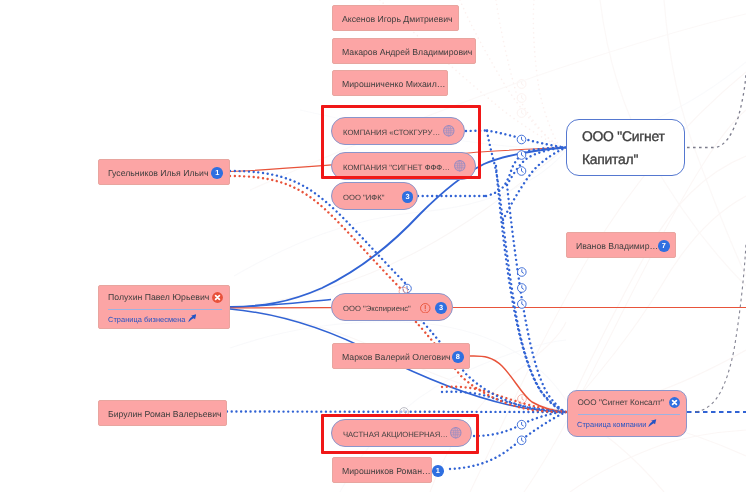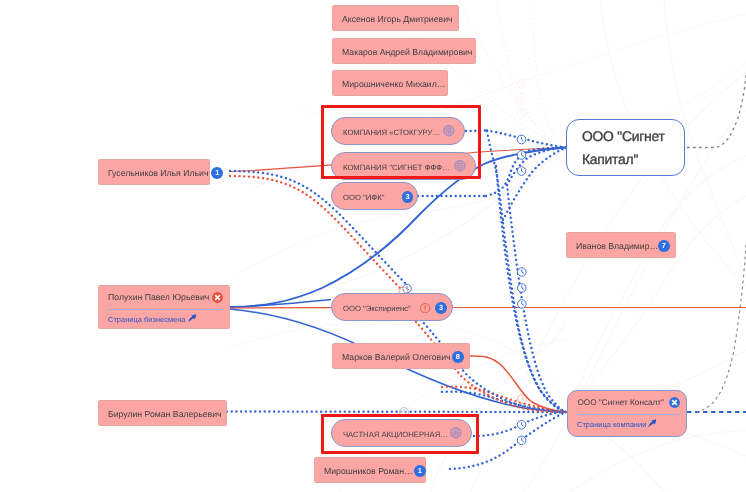--- a/index.html
+++ b/index.html
@@ -154,21 +154,21 @@
   </div>
 
   <div class="node person" style="left:332px;top:38px;width:144px;height:26px;">
     <span class="ntext" style="left:9px;top:8px;">Макаров Андрей Владимирович</span>
   </div>
 
   <div class="node person" style="left:332px;top:70px;width:116px;height:26px;">
     <span class="ntext" style="left:9px;top:8px;">Мирошниченко Михаил…</span>
   </div>
 
-  <div class="node person" style="left:98px;top:159px;width:112px;height:26px;">
+  <div class="node person" style="left:98px;top:159px;width:132px;height:26px;">
     <span class="ntext" style="left:9px;top:8px;">Гусельников Илья Ильич</span>
     <span class="badge" style="left:112.4px;top:7.2px;">1</span>
   </div>
 
 
   <div class="node person" style="left:566px;top:232px;width:110px;height:26px;">
     <span class="ntext" style="left:9px;top:8px;">Иванов Владимир…</span>
     <span class="badge" style="left:91px;top:7.2px;">7</span>
   </div>
 
@@ -189,21 +189,21 @@
   <div class="node person" style="left:332px;top:343px;width:138px;height:26px;">
     <span class="ntext" style="left:9px;top:8px;">Марков Валерий Олегович</span>
     <span class="badge" style="left:119px;top:7.2px;">8</span>
   </div>
 
 
   <div class="node person" style="left:98px;top:400px;width:129px;height:26px;">
     <span class="ntext" style="left:9px;top:8px;">Бирулин Роман Валерьевич</span>
   </div>
 
-  <div class="node person" style="left:314px;top:457px;width:112px;height:26px;">
+  <div class="node person" style="left:332px;top:457px;width:100px;height:26px;">
     <span class="ntext" style="left:9px;top:8px;">Мирошников Роман…</span>
     <span class="badge" style="left:99px;top:7.2px;">1</span>
   </div>
 
   <div class="node company" style="left:331px;top:117px;width:134px;height:28px;">
     <span class="ctext" style="left:11px;top:10px;">КОМПАНИЯ «СТОКГУРУ…</span>
     <span class="globe" style="left:111px;top:7px;">
       <svg width="11.6" height="11.6" viewBox="0 0 12 12">
           <circle cx="6" cy="6" r="5.4" fill="none" stroke="#9b8cc0" stroke-width="1.05"></circle>
           <ellipse cx="6" cy="6" rx="2.2" ry="5.4" fill="none" stroke="#9b8cc0" stroke-width="0.8"></ellipse>

